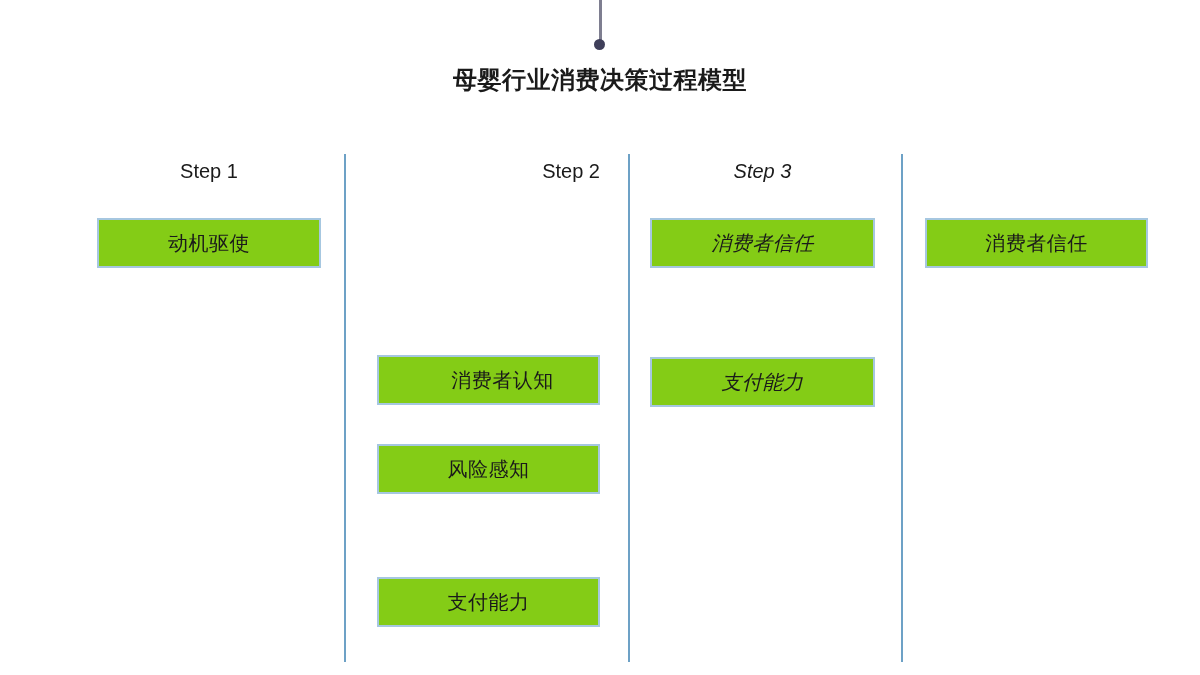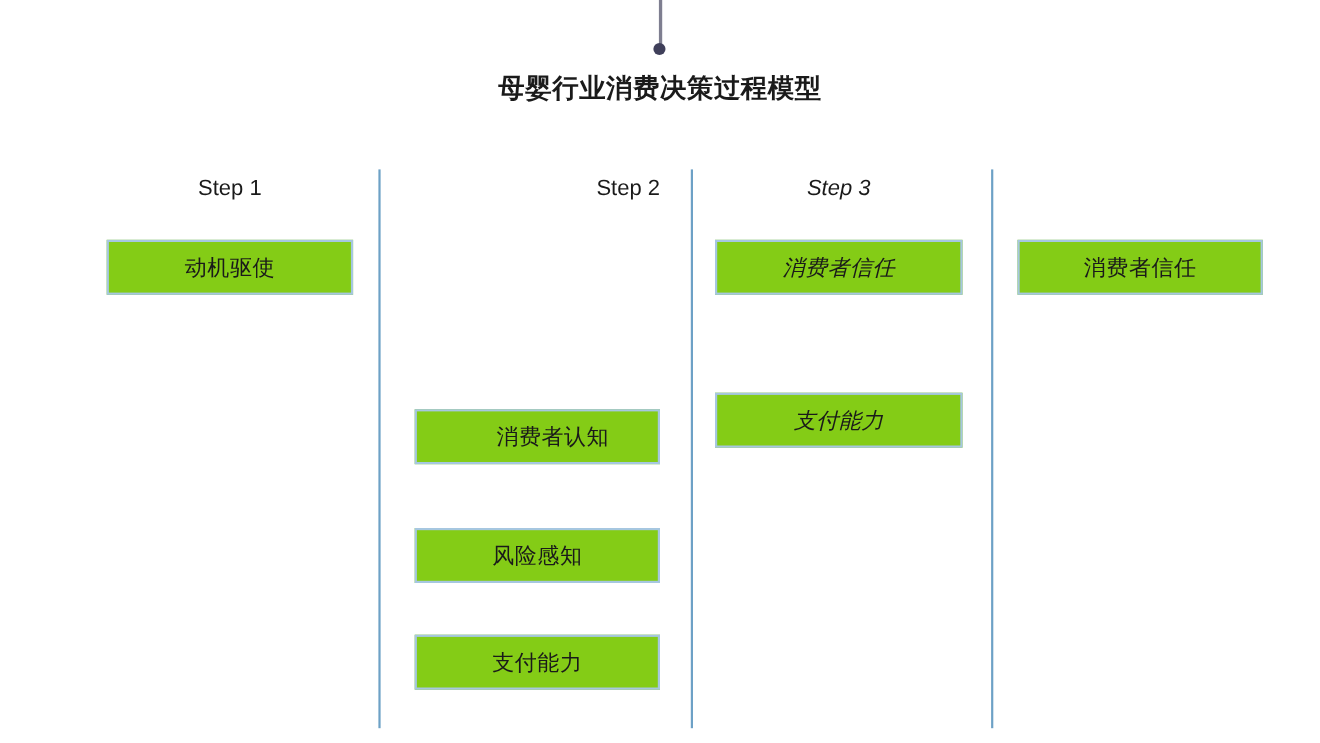--- a/index.html
+++ b/index.html
@@ -78,23 +78,23 @@
     height: 508px;
     width: 1.5px;
     background: var(--divider);
   }
   
   .c1 { left: 97px;  width: 224px; }
   .c2 { left: 377px; width: 223px; text-align: right; }
   .c3 { left: 650px; width: 225px; font-style: italic; }
   .c4 { left: 925px; width: 223px; }
   .r1 { top: 218px; }
-  .r2 { top: 372px; padding-left: 28px; }
+  .r2 { top: 355px; padding-left: 28px; }
   .r2b { top: 357px; text-align: right; }
-  .r3 { top: 480px; }
+  .r3 { top: 444px; }
   .r4 { top: 577px; }
   .d1 { left: 344px; }
   .d2 { left: 628px; }
   .d3 { left: 901px; }
 </style>
 </head>
 <body>
 
 <div class="canvas">
 

